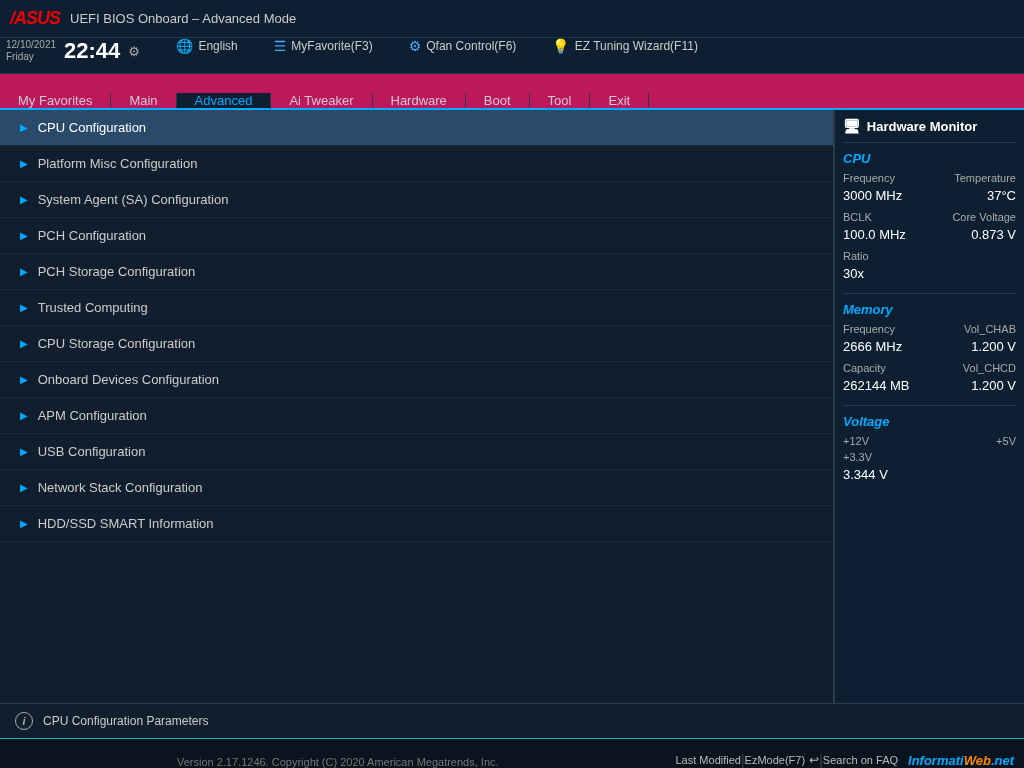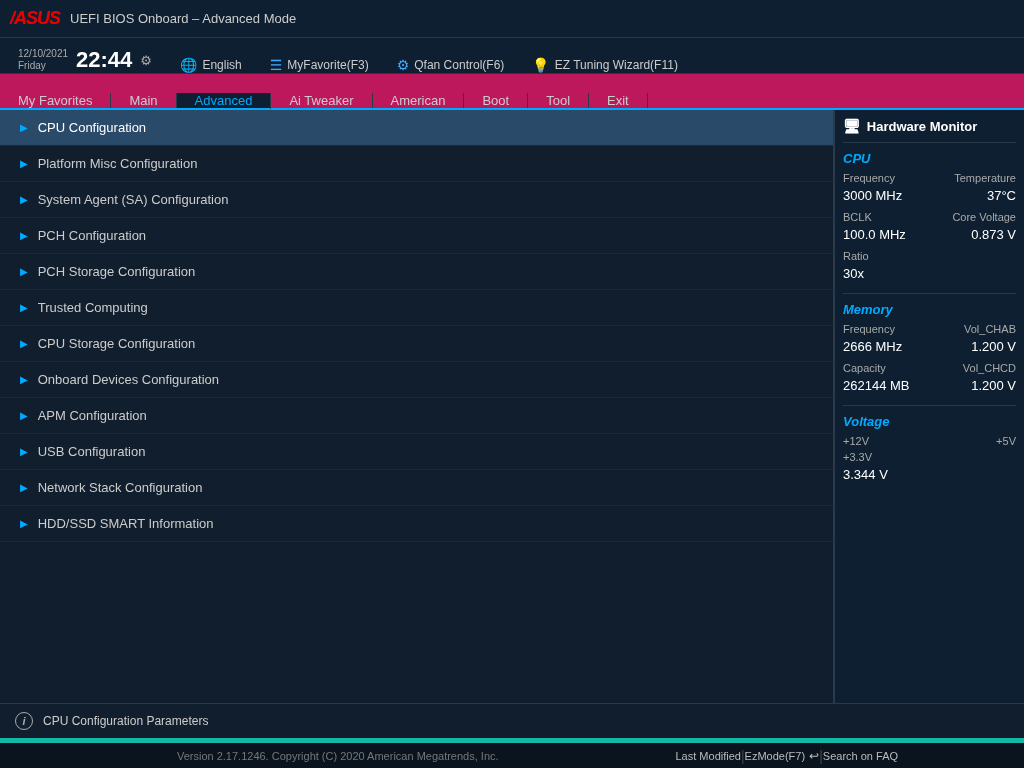--- a/index.html
+++ b/index.html
@@ -31,25 +31,25 @@
     }
     #bios-title {
       color: #ccc;
       font-size: 13px;
     }
 
     
     #topbar {
       background: #0d1f30;
       display: flex;
-      align-items: flex-end;
+      align-items: flex-start;
       height: 36px;
-      padding: 0 18px;
+      padding: 0 6px;
       border-bottom: 1px solid #1a3a5a;
-      gap: 28px;
+      gap: 36px;
     }
     #datetime {
       display: flex;
       align-items: center;
       gap: 8px;
     }
     #date-text { color: #aaa; font-size: 10px; line-height: 1.2; }
     #time-text { color: #fff; font-size: 22px; font-weight: bold; }
     #settings-icon { color: #aaa; font-size: 13px; }
     .topbar-item {
@@ -190,22 +190,22 @@
     #status-text {
       color: #ccc;
       font-size: 12px;
     }
 
     
     #footer {
       background: #0a141f;
       height: 30px;
       display: flex;
-      align-items: center;
-      border-top: 5px solid #14b8a6;
+      align-items: flex-end;
+      border-top: 1px solid #14b8a6;
     }
     #footer-left {
       flex: 1;
       text-align: center;
       color: #777;
       font-size: 11px;
     }
     #footer-right {
       display: flex;
       align-items: center;
@@ -266,21 +266,21 @@
     <span class="topbar-icon">💡</span>
     <span>EZ Tuning Wizard(F11)</span>
   </div>
 </div>
 
 <div id="navbar">
   <div class="nav-item">My Favorites</div>
   <div class="nav-item">Main</div>
   <div class="nav-item active">Advanced</div>
   <div class="nav-item">Ai Tweaker</div>
-  <div class="nav-item">American</div>
+  <div class="nav-item">Hardware</div>
   <div class="nav-item">Boot</div>
   <div class="nav-item">Tool</div>
   <div class="nav-item">Exit</div>
 </div>
 
 <div id="main-layout">
 
   <div id="left-panel">
     <div class="menu-item active">
       <span class="menu-arrow">▶</span>

